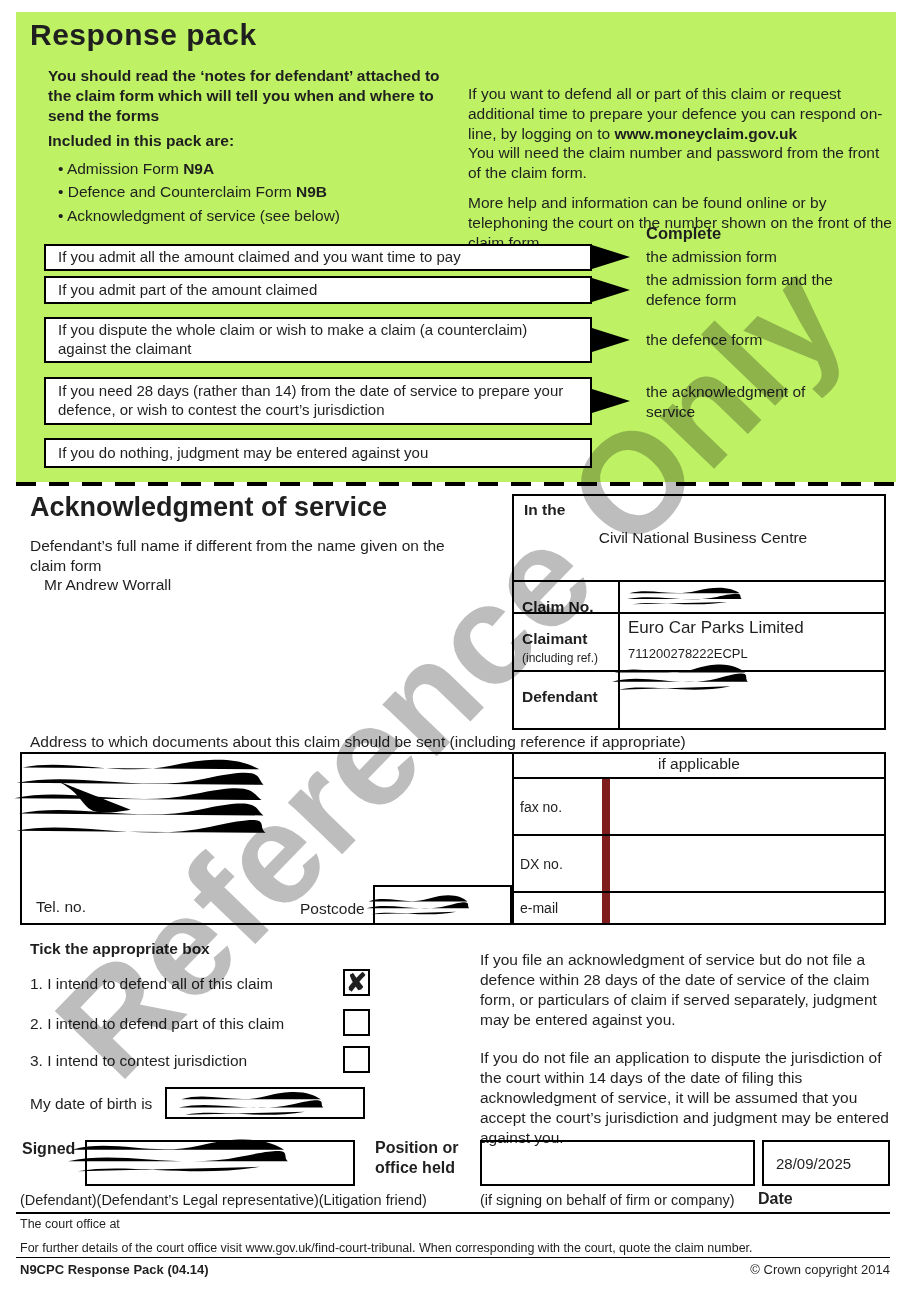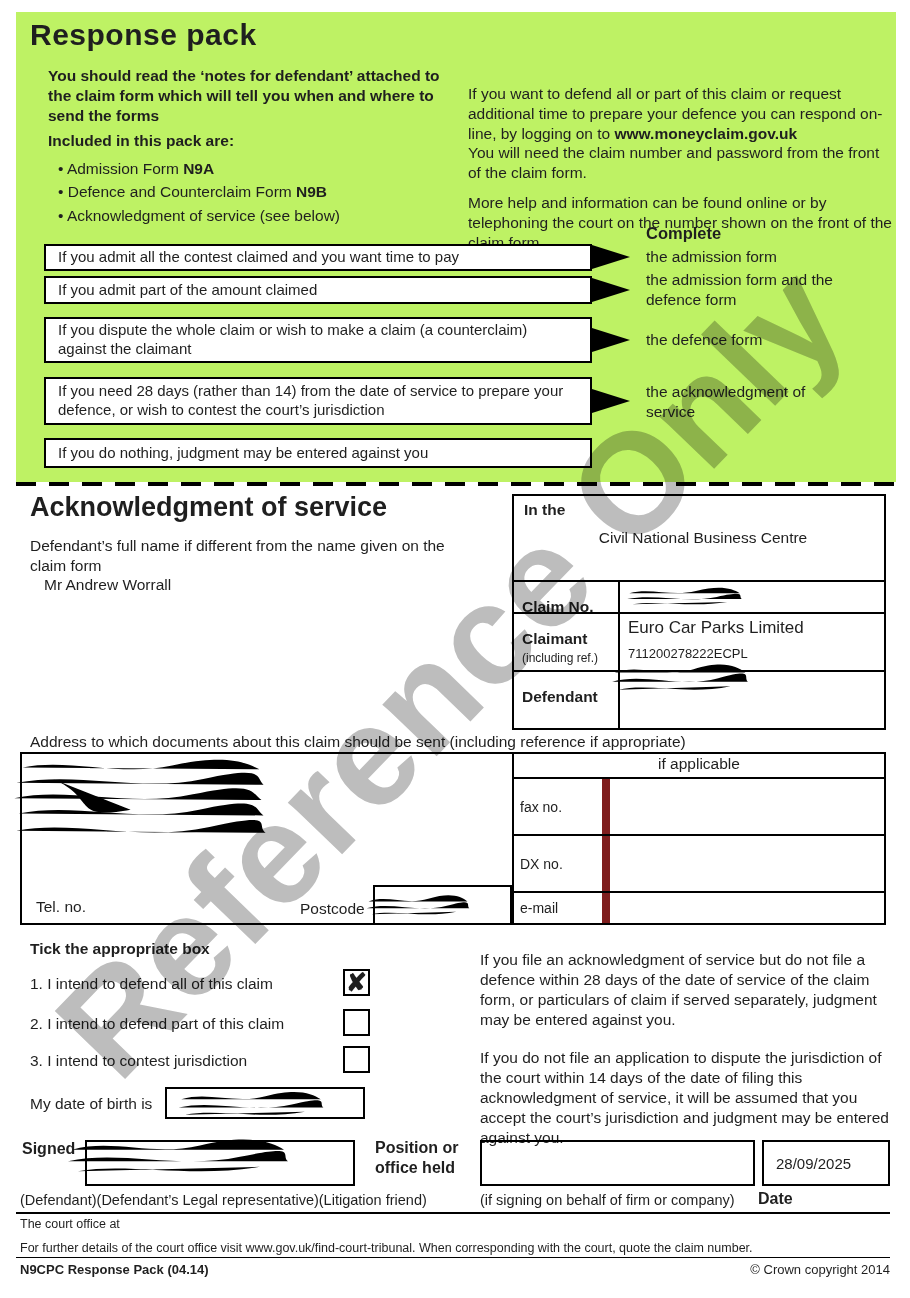--- a/index.html
+++ b/index.html
@@ -131,21 +131,21 @@
     <div class="rightcol">
       <div class="p1"><span>If you want to defend all or part of this claim or request additional time to prepare your defence you can respond on-line, by logging on to </span><b>www.moneyclaim.gov.uk</b>
         <div>You will need the claim number and password from the front of the claim form.</div>
       </div>
       <div class="p2">More help and information can be found online or by telephoning the court on the number shown on the front of the claim form.</div>
     </div>
 
     <div class="complete-heading">Complete</div>
 
     <div class="rowbox" style="top:232px; height:27px;">
-      <span class="cond">If you admit all the contest claimed and you want time to pay</span>
+      <span class="cond">If you admit all the amount claimed and you want time to pay</span>
     </div>
     <div class="arrow" style="top:233px;"></div>
     <div class="action" style="top:235px;">the admission form</div>
 
     <div class="rowbox" style="top:264px; height:28px;">
       <span class="cond">If you admit part of the amount claimed</span>
     </div>
     <div class="arrow" style="top:266px;"></div>
     <div class="action" style="top:258px;">the admission form and the defence form</div>
 

